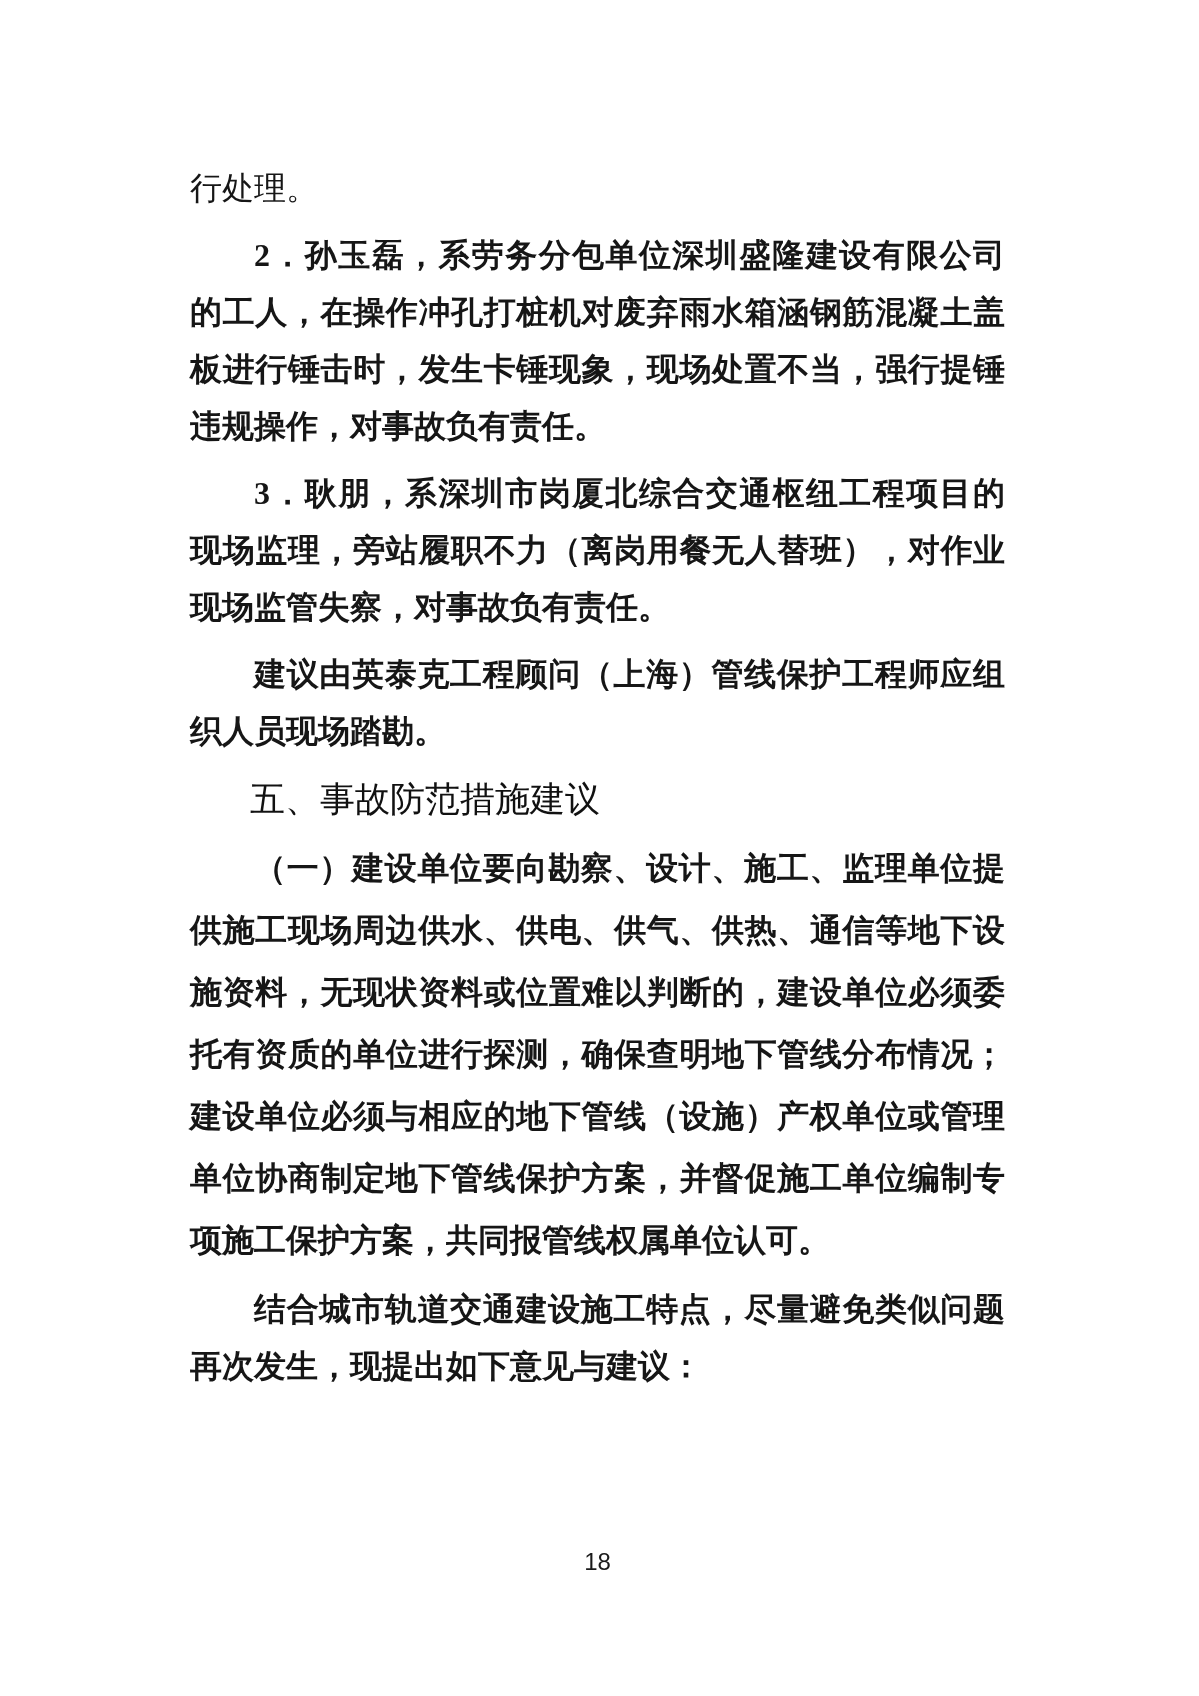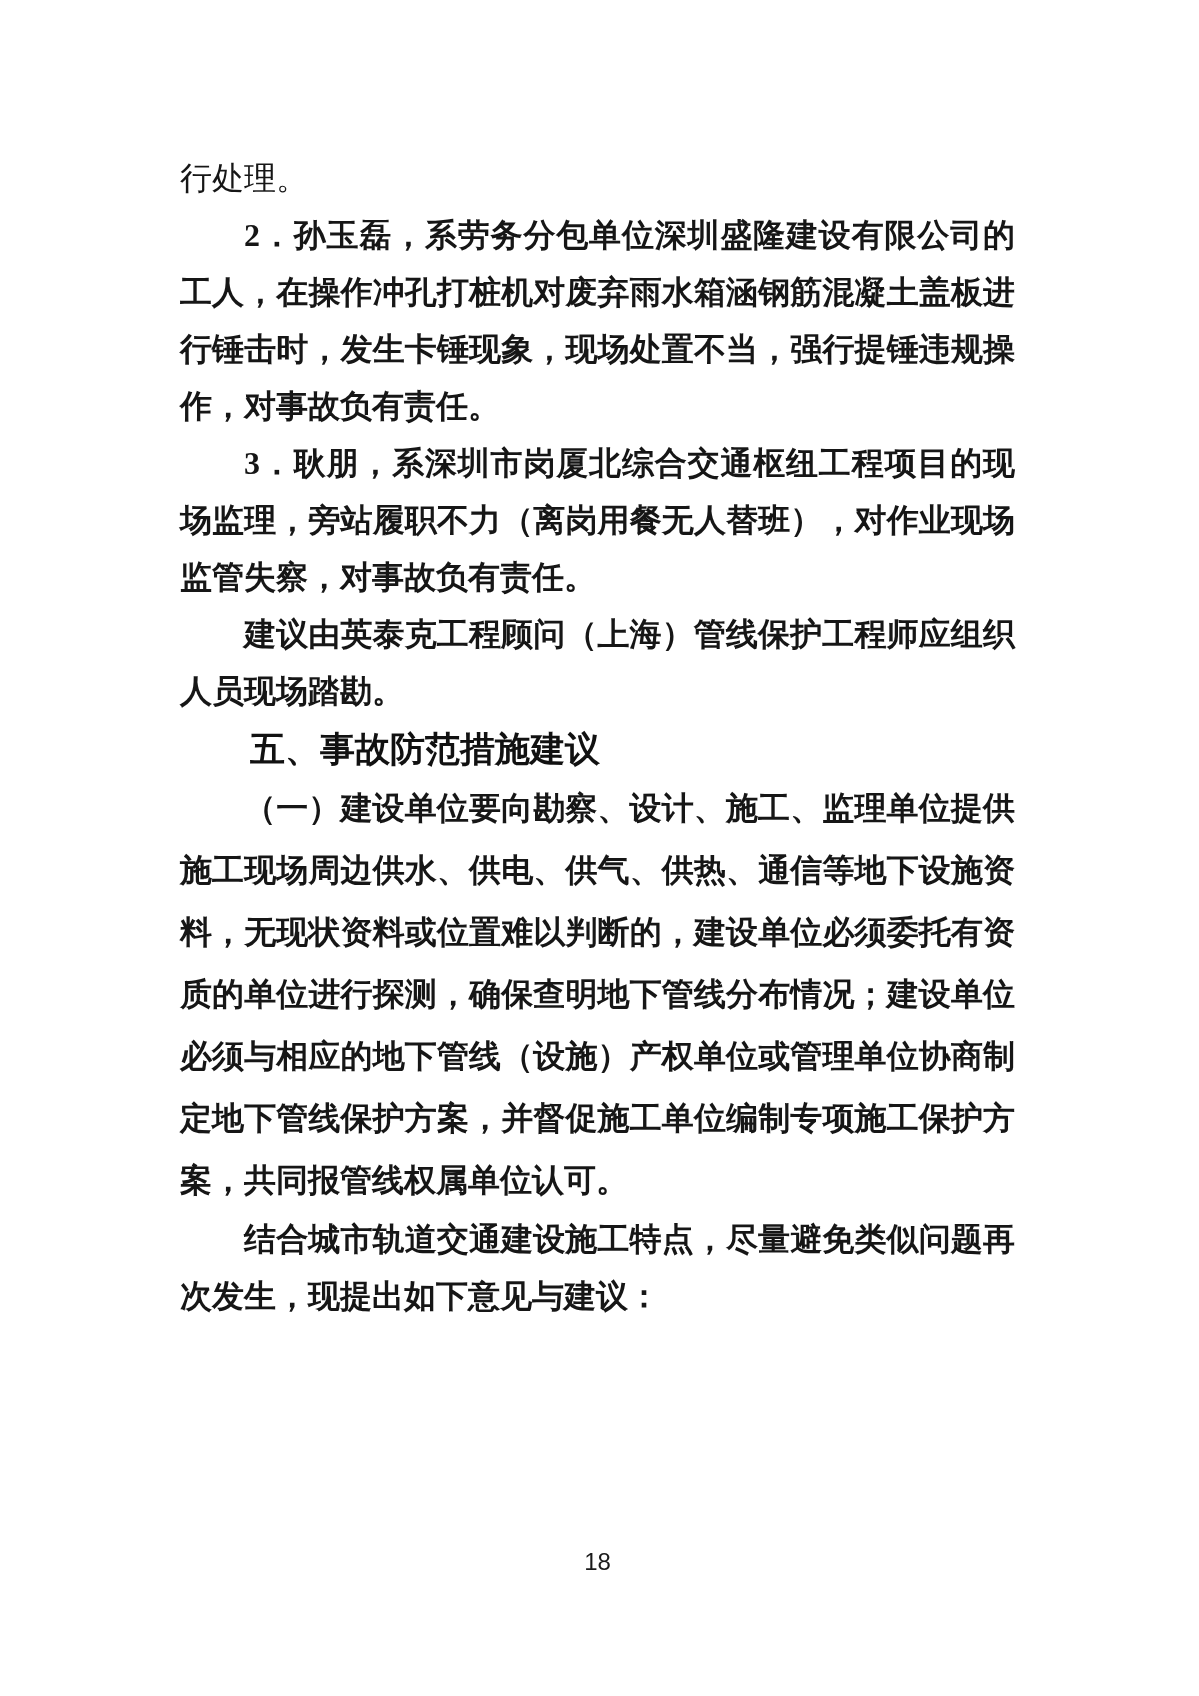--- a/index.html
+++ b/index.html
@@ -23,39 +23,39 @@
     top: 150px;
     width: 835px;
     font-size: 32px;
     line-height: 57px;
     text-align: justify;
     text-justify: inter-character;
     line-break: strict;
     word-break: normal;
   }
   .textcol p {
-    margin: 0;
+    margin: 10px;
     padding: 0;
   }
   p.para {
     text-indent: 2em;
     font-weight: bold;
   }
   p.continuation {
     text-indent: 0;
   }
   p.loose {
     line-height: 62px;
   }
   h2.heading {
     margin: 0;
     padding: 0;
     text-indent: 2em;
     font-family: "Liberation Sans", "DejaVu Sans", sans-serif;
-    font-weight: 700;
+    font-weight: 400;
     font-size: 35px;
     line-height: 57px;
     text-align: left;
     color: #111111;
   }
   .pagenum {
     position: absolute;
     left: 180px;
     top: 1548px;
     width: 835px;

